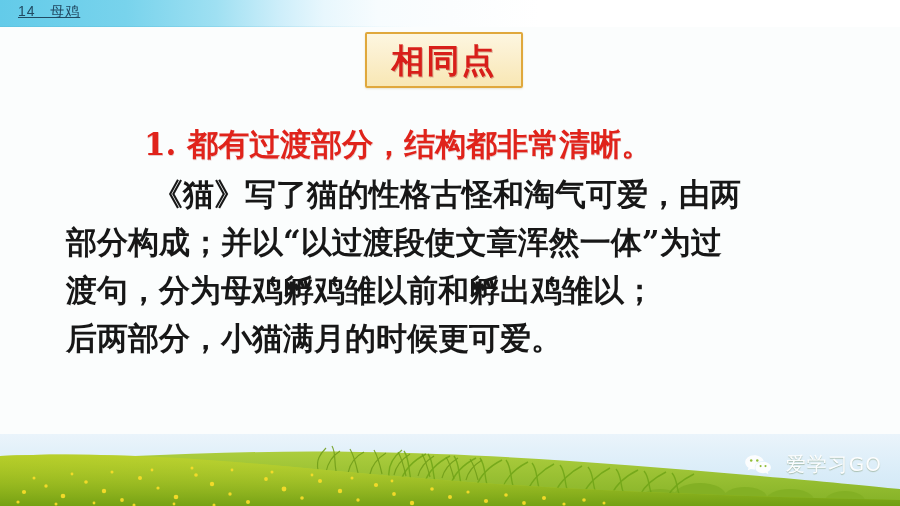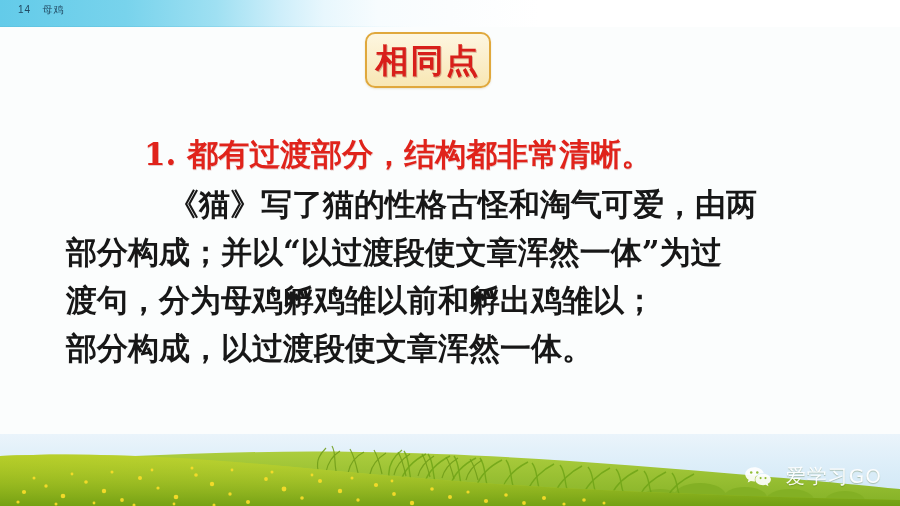--- a/index.html
+++ b/index.html
@@ -42,58 +42,59 @@
     bottom: 0;
     width: 46%;
     height: 1px;
     background: linear-gradient(to right, rgba(90,190,220,.55), rgba(255,255,255,0));
   }
   .header-label {
     position: absolute;
     left: 18px;
     top: 3px;
     font-family: "Liberation Sans", "DejaVu Sans", sans-serif;
-    font-size: 10px;
+    font-size: 14px;
     color: #214a63;
     letter-spacing: 1px;
     white-space: pre;
     z-index: 3;
+    text-decoration: underline;
   }
 
   
   .title-box {
     position: absolute;
     left: 365px;
     top: 32px;
-    width: 126px;
+    width: 158px;
     height: 56px;
     box-sizing: border-box;
     border: 2px solid #e0a83c;
-    border-radius: 10px;
+    border-radius: 2px;
     background: linear-gradient(to bottom, #fdf6e0 0%, #fbefcd 45%, #f8e7b4 100%);
     box-shadow: 0 1px 2px rgba(180,150,80,.25);
     display: flex;
     align-items: center;
     justify-content: center;
   }
   .title-text {
     font-family: "DejaVu Sans", "Liberation Sans", sans-serif;
     font-size: 33px;
     font-weight: bold;
     color: #d81f1a;
     letter-spacing: 2px;
     line-height: 1;
     text-shadow: 1px 1px 0 rgba(140,20,10,.30);
   }
 
   
   .content {
     position: absolute;
     left: 0;
-    top: 128px;
+    top: 118px;
     width: 736px;
   }
   .red-line {
     font-family: "DejaVu Serif", "Liberation Serif", serif;
     font-size: 31px;
     font-weight: bold;
     color: #e0231b;
     padding-left: 144px;
     line-height: 52px;
     white-space: pre;
@@ -106,21 +107,20 @@
     font-weight: bold;
     color: #171717;
     line-height: 48px;
     padding-left: 66px;
     padding-right: 60px;
     white-space: pre;
     letter-spacing: 0px;
   }
   .para.indent {
     padding-left: 152px;
-    margin-left: 16px;
   }
 
   
   .meadow {
     position: absolute;
     left: 0;
     bottom: 0;
     width: 900px;
     height: 72px;
     overflow: hidden;
@@ -152,21 +152,21 @@
     left: 0;
     bottom: 0;
     width: 100%;
     height: 72px;
   }
 
   
   .watermark {
     position: absolute;
     right: 18px;
-    bottom: 16px;
+    bottom: 28px;
     display: flex;
     align-items: center;
     gap: 14px;
     opacity: .92;
     z-index: 6;
   }
   .wm-logo {
     width: 28px;
     height: 24px;
     position: relative;
@@ -195,21 +195,21 @@
   </div>
 
   <div class="content">
 
     <div class="red-line">1. 都有过渡部分，结构都非常清晰。</div>
 
     <div class="para indent">《猫》写了猫的性格古怪和淘气可爱，由两</div>
     <div class="para">部分构成；并以“以过渡段使文章浑然一体”为过</div>
     <div class="para">渡句，分为母鸡孵鸡雏以前和孵出鸡雏以；</div>
 
-    <div class="para">部分构成，以过渡段使文章浑然一体。</div>
+    <div class="para">后两部分，小猫满月的时候更可爱。</div>
   </div>
 
   <div class="meadow">
 
     <div class="sky-strip"></div>
 
     <svg class="hill-back" viewBox="0 0 900 72" preserveAspectRatio="none">
       <defs>
         <linearGradient id="gBack" x1="0" y1="0" x2="0" y2="1">
           <stop offset="0%" stop-color="#a9cb33"></stop>

